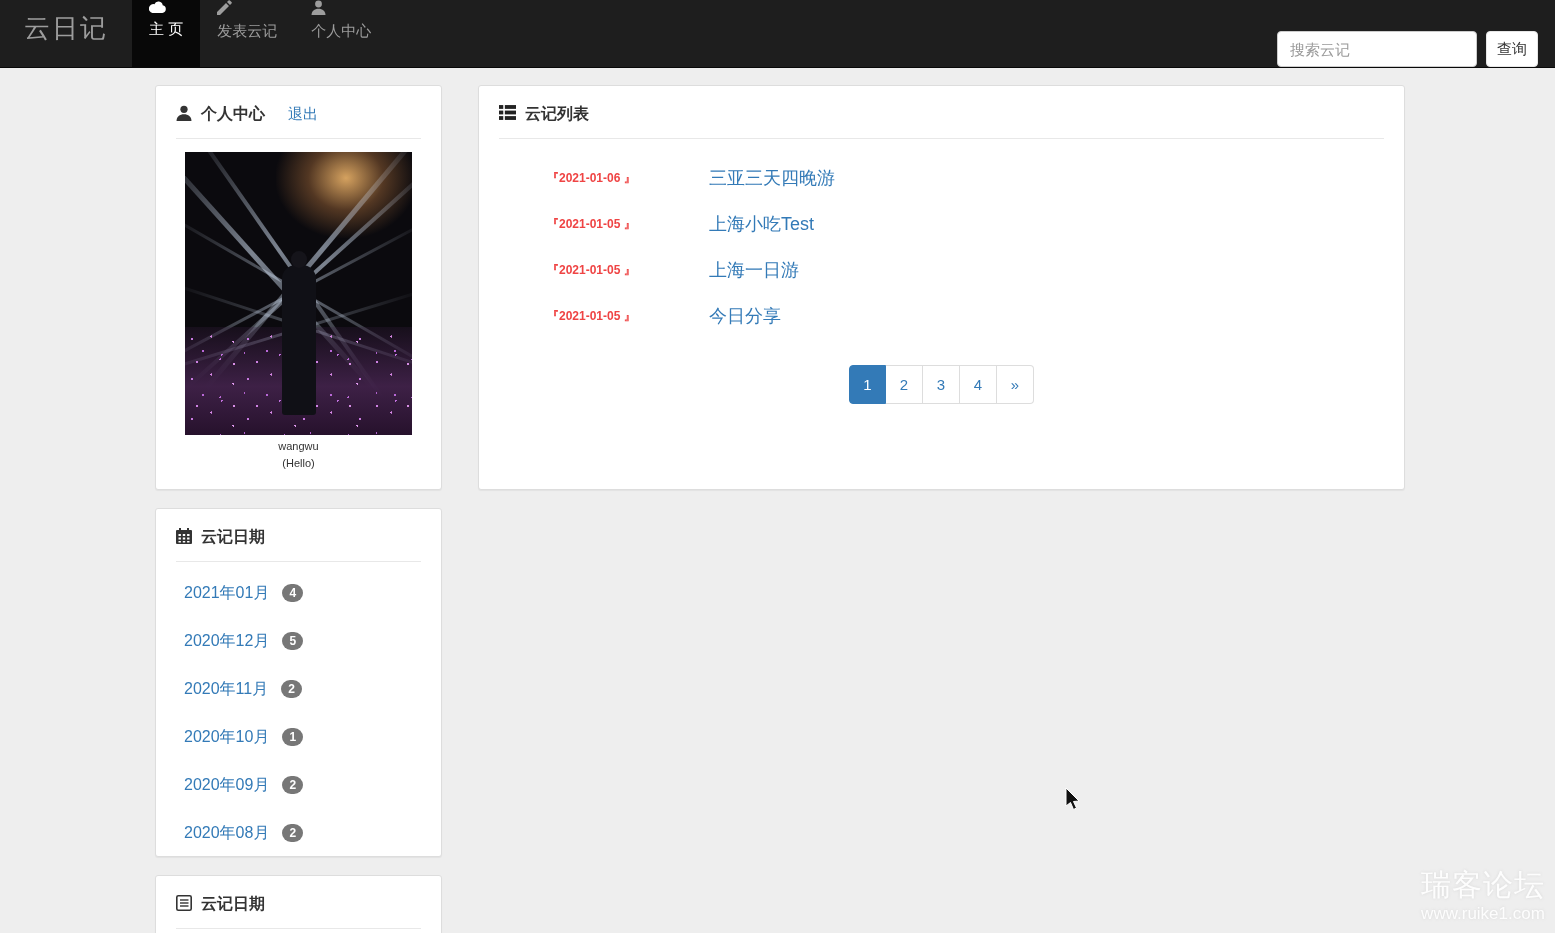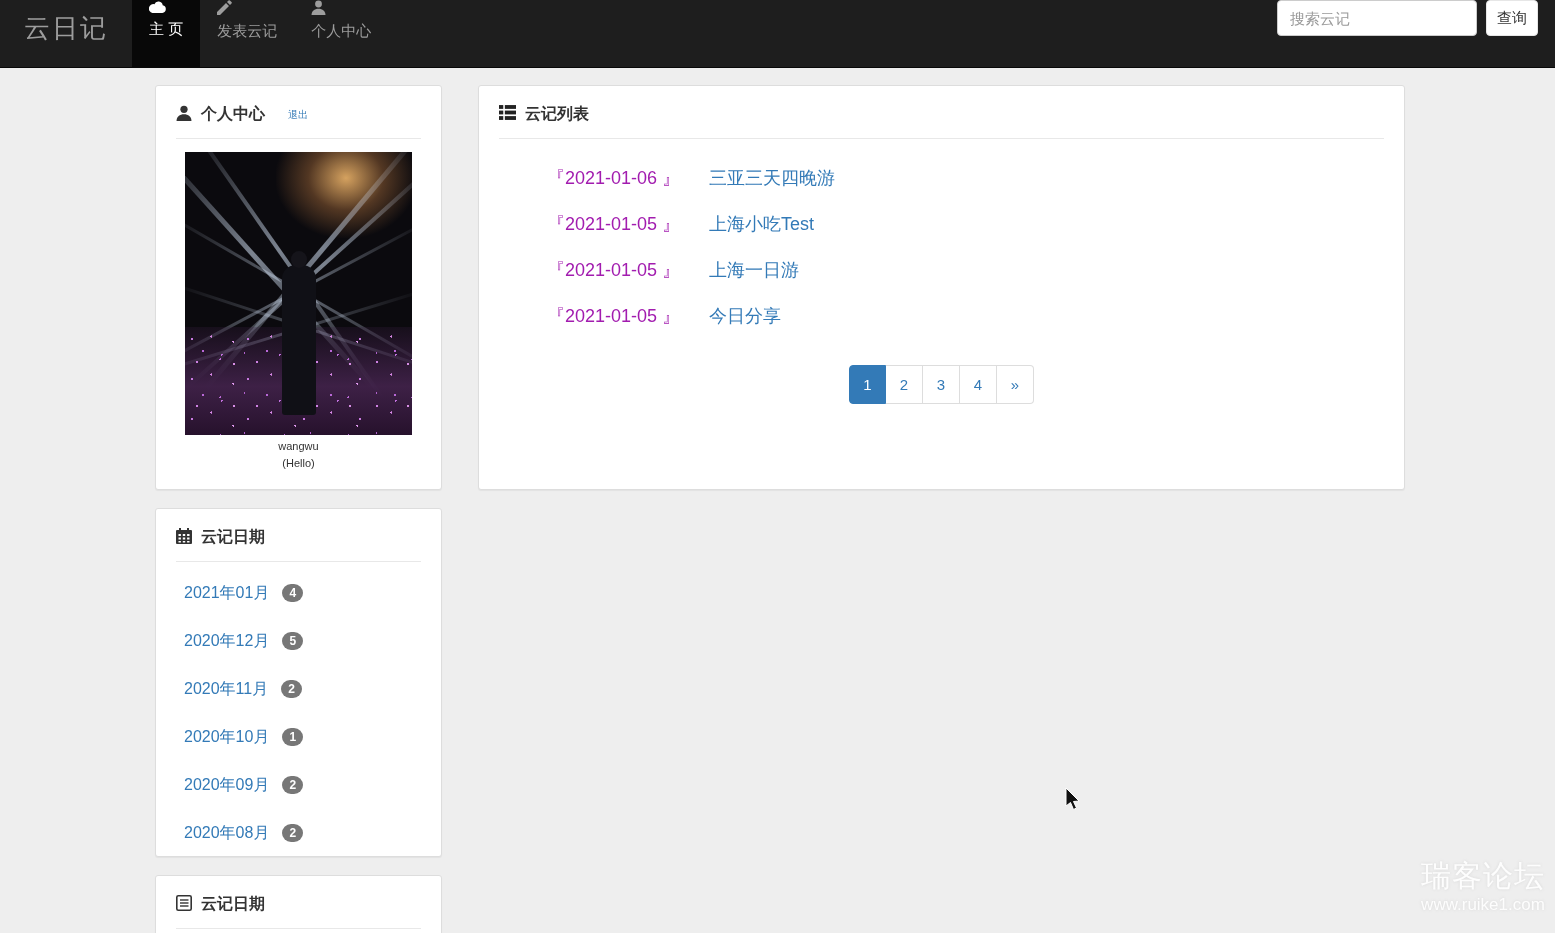--- a/index.html
+++ b/index.html
@@ -20,21 +20,21 @@
     padding:0 24px; letter-spacing:2px; cursor:pointer;
   }
   .nav-items { display:flex; align-items:stretch; }
   .nav-item {
     display:flex; align-items:flex-start; gap:7px;
     padding:0 17px; color:#9d9d9d; font-size:15px; cursor:pointer;flex-direction:column;
   }
   .nav-item.active { background:#080808; color:#ffffff; }
   .nav-item svg { display:block; }
   .nav-search {
-    margin-left:auto; display:flex; align-items:flex-start; gap:9px;
+    margin-left:auto; display:flex; align-items:flex-end; gap:9px;
     padding-right:17px;
   }
   .search-input {
     width:200px; height:36px; background:#ffffff; border:1px solid #ccc;
     border-radius:4px; font-size:15px; padding:0 12px;
     font-family:"Liberation Sans","DejaVu Sans",sans-serif;
   }
   .search-input::placeholder { color:#999; }
   .search-btn {
     height:36px; width:52px; background:#ffffff; border:1px solid #e6e6e6;
@@ -50,21 +50,21 @@
   .panel-pad { padding:18px 20px; }
   .panel-header { display:flex; align-items:center; gap:9px; }
   .panel-title { font-size:16px; font-weight:bold; color:#333; }
   .panel-divider { border-bottom:1px solid #e8e8e8; margin-top:13px; }
 
   #panel-profile { left:155px; top:85px;  width:287px; height:405px; }
   #panel-dates   { left:155px; top:508px; width:287px; height:349px; }
   #panel-cats    { left:155px; top:875px; width:287px; height:120px; }
   #panel-list    { left:478px; top:85px;  width:927px; height:405px; }
 
-  .logout-link { color:#337ab7; font-size:10px; margin-left:14px; text-decoration:none; cursor:pointer; }
+  .logout-link { color:#337ab7; font-size:15px; margin-left:14px; text-decoration:none; cursor:pointer; }
 
   
   .profile-photo {
     width:227px; height:283px; margin:13px auto 0; position:relative;
     background:#0b0a0e; overflow:hidden;
   }
   .photo-glow {
     position:absolute; left:40%; top:-12%; width:140px; height:120px;
     background:radial-gradient(ellipse at center, rgba(224,170,100,0.95) 0%, rgba(170,110,60,0.45) 38%, rgba(60,40,25,0) 72%);
   }
@@ -112,39 +112,39 @@
   .date-link { color:#337ab7; font-size:16px; text-decoration:none; cursor:pointer; }
   .count-badge {
     margin-left:13px; background:#777; color:#fff; font-size:12px; font-weight:bold;
     min-width:21px; height:18px; line-height:18px; text-align:center;
     border-radius:10px; padding:0 6px; display:inline-block;
   }
 
   
   .entry-list { margin-top:16px; }
   .entry-row { height:46px; display:flex; align-items:center; padding-left:48px; }
-  .entry-date { font-size:18px; color:#a21caf; width:162px; }
+  .entry-date { font-size:12px; color:#ef4444; width:162px;font-weight:bold; }
   .entry-link { font-size:18px; color:#337ab7; text-decoration:none; cursor:pointer; }
 
   
   .pagination-wrap { display:flex; justify-content:center; margin-top:26px; }
   .pagination { display:flex; }
   .page-btn {
     min-width:37px; height:39px; line-height:37px; text-align:center;
     background:#fff; border:1px solid #ddd; border-left:none;
     color:#337ab7; font-size:15px; cursor:pointer; padding:0 4px;
   }
   .page-btn:first-child { border-left:1px solid #ddd; border-radius:4px 0 0 4px; }
   .page-btn:last-child { border-radius:0 4px 4px 0; color:#337ab7; }
   .page-btn.active { background:#337ab7; border-color:#337ab7; color:#fff; }
 
   
   .cursor { position:absolute; left:1065px; top:787px; pointer-events:none; }
   .watermark {
-    position:absolute; right:10px; bottom:18px; text-align:center;
+    position:absolute; right:10px; bottom:9px; text-align:center;
     color:rgba(255,255,255,0.92); pointer-events:none;
     text-shadow:0 0 3px rgba(150,150,150,0.25);
   }
   .watermark-title { font-size:30px; letter-spacing:1px; }
   .watermark-url { font-size:17px; margin-top:-2px; }
 </style>
 </head>
 <body>
 
 <div class="navbar">

